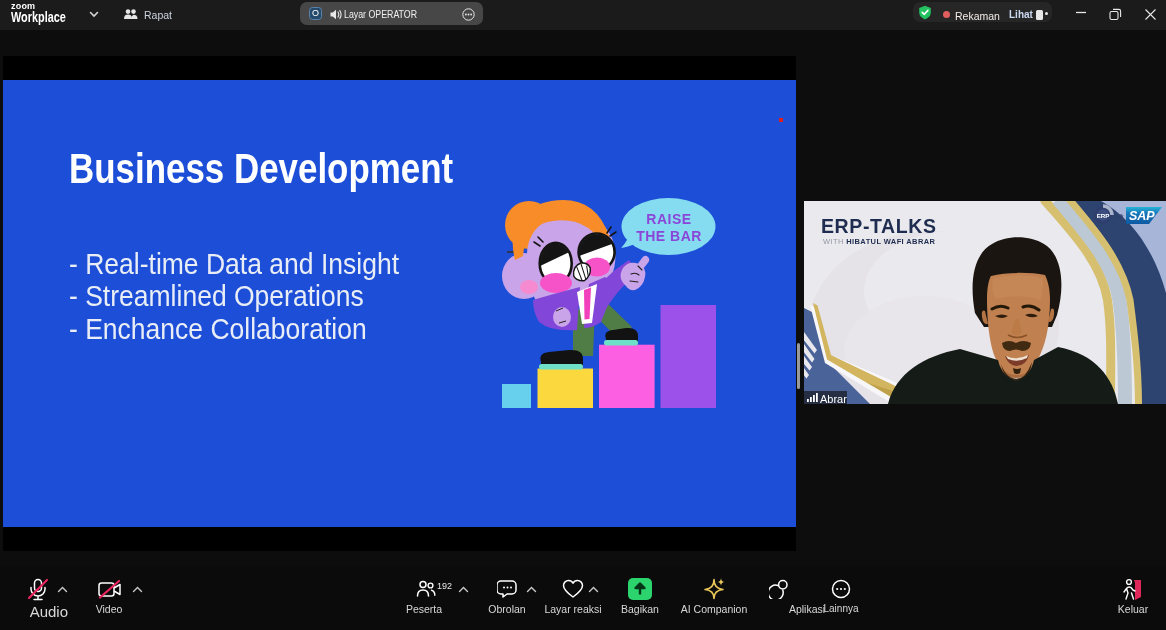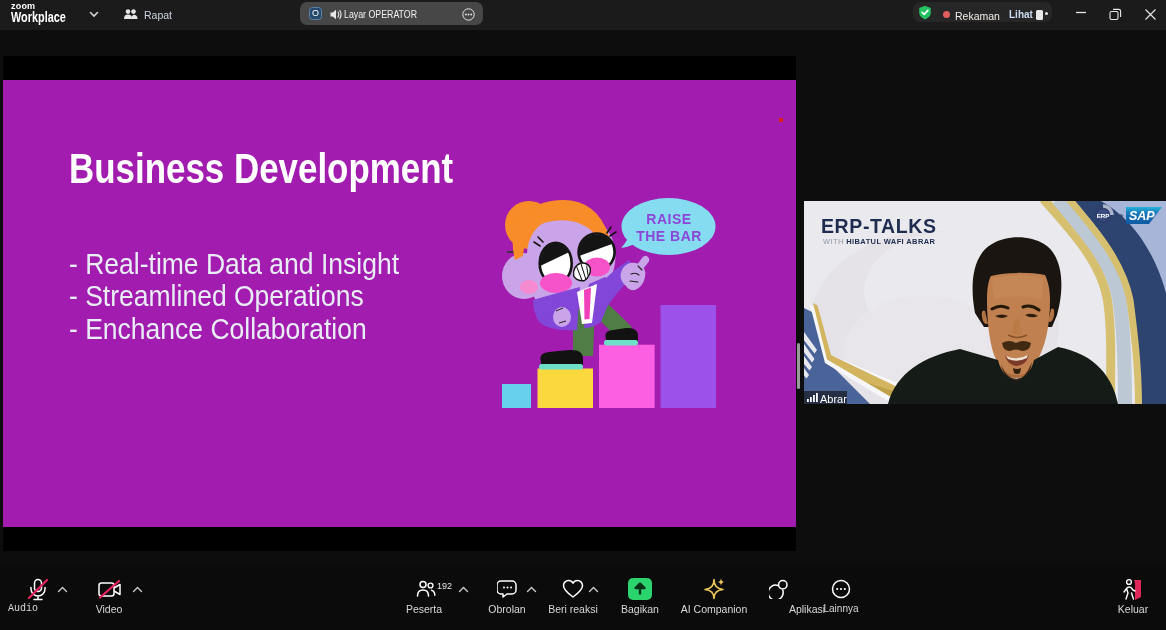--- a/index.html
+++ b/index.html
@@ -54,21 +54,21 @@
   <svg class="abs" style="left:1109px;top:8px;" width="13" height="13" viewBox="0 0 13 13">
       <rect x="1" y="3.5" width="8" height="8" rx="1.6" stroke="#e8e8e8" stroke-width="1.1" fill="none"></rect>
       <path d="M4 1.4 h5.8 a1.8 1.8 0 0 1 1.8 1.8 V9" stroke="#e8e8e8" stroke-width="1.1" fill="none"></path>
     </svg>
   <svg class="abs" style="left:1144px;top:8px;" width="13" height="13" viewBox="0 0 13 13">
       <path d="M1.5 1.5 L11.5 11.5 M11.5 1.5 L1.5 11.5" stroke="#e8e8e8" stroke-width="1.1"></path>
     </svg>
 </div>
 
 <div class="abs" style="left:3px;top:56px;width:793px;height:495px;background:#000;"></div>
-<div class="abs" id="slide" style="left:3px;top:80px;width:793px;height:447px;background:#a21caf;">
+<div class="abs" id="slide" style="left:3px;top:80px;width:793px;height:447px;background:#1d4ed8;">
   <div class="abs" style="left:66px;top:67px;color:#fff;font-size:43px;font-weight:bold;line-height:1;transform:scaleX(.812);transform-origin:left top;white-space:pre;">Business Development</div>
   <div class="abs" style="left:66px;top:168px;color:#e9eef6;font-size:29px;line-height:32.4px;white-space:pre;transform:scaleX(.914);transform-origin:left top;">- Real-time Data and Insight
 - Streamlined Operations
 - Enchance Collaboration</div>
   <div class="abs" style="left:776px;top:38px;width:4px;height:4px;background:#e02020;"></div>
 
   <svg class="abs" style="left:490px;top:110px;" width="230" height="225" viewBox="0 0 230 225">
 
     <rect x="9" y="194" width="29" height="24" fill="#66d0ed"></rect>
     <rect x="44.5" y="178.5" width="55.5" height="39.5" fill="#fbd83e"></rect>
@@ -213,21 +213,21 @@
   <div class="abs" style="left:16px;top:191.5px;color:#fff;font-size:11px;">Abrar</div>
 </div>
 
 <div class="abs" style="left:0;top:566px;width:1166px;height:64px;background:#0b0b0c;" id="toolbar">
 
   <svg class="abs" style="left:27px;top:12px;" width="22" height="23" viewBox="0 0 22 23">
     <rect x="7.5" y="1.5" width="7" height="12" rx="3.5" stroke="#fff" stroke-width="1.5" fill="none"></rect>
     <path d="M4 9.5 v1.5 a7 7 0 0 0 14 0 V9.5 M11 18 v3 M7 21.5 h8" stroke="#fff" stroke-width="1.5" fill="none" stroke-linecap="round"></path>
     <path d="M2 20 L20 2" stroke="#e8255f" stroke-width="2.2" stroke-linecap="round"></path>
   </svg>
-  <div class="abs lbl" style="left:8px;top:37px;width:60px;text-align:left;color:#d8d8d8;font-size:10px;font-family:Liberation Mono, monospace;">Audio</div>
+  <div class="abs lbl" style="left:8px;top:37px;width:60px;text-align:right;color:#d8d8d8;font-size:15px;">Audio</div>
   <svg class="abs" style="left:57px;top:20px;" width="11" height="7" viewBox="0 0 11 7">
       <path d="M1.5 5.5 L5.5 1.5 L9.5 5.5" stroke="#c9c9c9" stroke-width="1.4" fill="none" stroke-linecap="round"></path>
     </svg>
 
   <svg class="abs" style="left:98px;top:14px;" width="25" height="19" viewBox="0 0 25 19">
     <rect x="1" y="3" width="15" height="13" rx="2.5" stroke="#fff" stroke-width="1.5" fill="none"></rect>
     <path d="M16 8 L22 4.5 V14.5 L16 11" stroke="#fff" stroke-width="1.5" fill="none" stroke-linejoin="round"></path>
     <path d="M2 17.5 L21 1" stroke="#e8255f" stroke-width="2.2" stroke-linecap="round"></path>
   </svg>
   <div class="abs lbl" style="left:79px;top:37px;width:60px;text-align:center;color:#d8d8d8;font-size:10.5px;">Video</div>
@@ -257,21 +257,21 @@
       <path d="M1.5 5.5 L5.5 1.5 L9.5 5.5" stroke="#c9c9c9" stroke-width="1.4" fill="none" stroke-linecap="round"></path>
     </svg>
   <div class="abs lbl" style="left:477px;top:37px;width:60px;text-align:center;color:#d8d8d8;font-size:10.5px;">Obrolan</div>
 
   <svg class="abs" style="left:562px;top:13px;" width="22" height="20" viewBox="0 0 22 20">
     <path d="M11 18 C4 13 1.5 9.5 1.5 6.5 C1.5 3.5 4 1.5 6.5 1.5 C8.5 1.5 10.2 2.6 11 4.3 C11.8 2.6 13.5 1.5 15.5 1.5 C18 1.5 20.5 3.5 20.5 6.5 C20.5 9.5 18 13 11 18 Z" stroke="#fff" stroke-width="1.5" fill="none" stroke-linejoin="round"></path>
   </svg>
   <svg class="abs" style="left:588px;top:20px;" width="11" height="7" viewBox="0 0 11 7">
       <path d="M1.5 5.5 L5.5 1.5 L9.5 5.5" stroke="#c9c9c9" stroke-width="1.4" fill="none" stroke-linecap="round"></path>
     </svg>
-  <div class="abs lbl" style="left:543px;top:37px;width:60px;text-align:center;color:#d8d8d8;font-size:10.5px;">Beri reaksi</div>
+  <div class="abs lbl" style="left:543px;top:37px;width:60px;text-align:center;color:#d8d8d8;font-size:10.5px;">Layar reaksi</div>
 
   <svg class="abs" style="left:628px;top:12px;" width="24" height="22" viewBox="0 0 24 22">
     <rect x="0" y="0" width="24" height="22" rx="5" fill="#2bd46d"></rect>
     <path d="M12 16.5 V7 M12 5.5 L7.5 10 H16.5 Z" stroke="#043318" stroke-width="2.4" fill="#043318" stroke-linejoin="round"></path>
   </svg>
   <div class="abs lbl" style="left:610px;top:37px;width:60px;text-align:center;color:#d8d8d8;font-size:10.5px;">Bagikan</div>
 
   <svg class="abs" style="left:704px;top:11px;" width="22" height="24" viewBox="0 0 22 24">
     <path d="M10 5 C10 11 13 14.5 19 15 C13 15.5 10 19 10 24 C10 19 7 15.5 1 15 C7 14.5 10 11 10 5 Z" transform="translate(0,-2.5)" stroke="#e8c558" stroke-width="1.6" fill="none" stroke-linejoin="round"></path>
     <path d="M17 1 C17 3.4 18.2 4.8 20.8 5 C18.2 5.2 17 6.6 17 9 C17 6.6 15.8 5.2 13.2 5 C15.8 4.8 17 3.4 17 1 Z" fill="#e8c558"></path>

